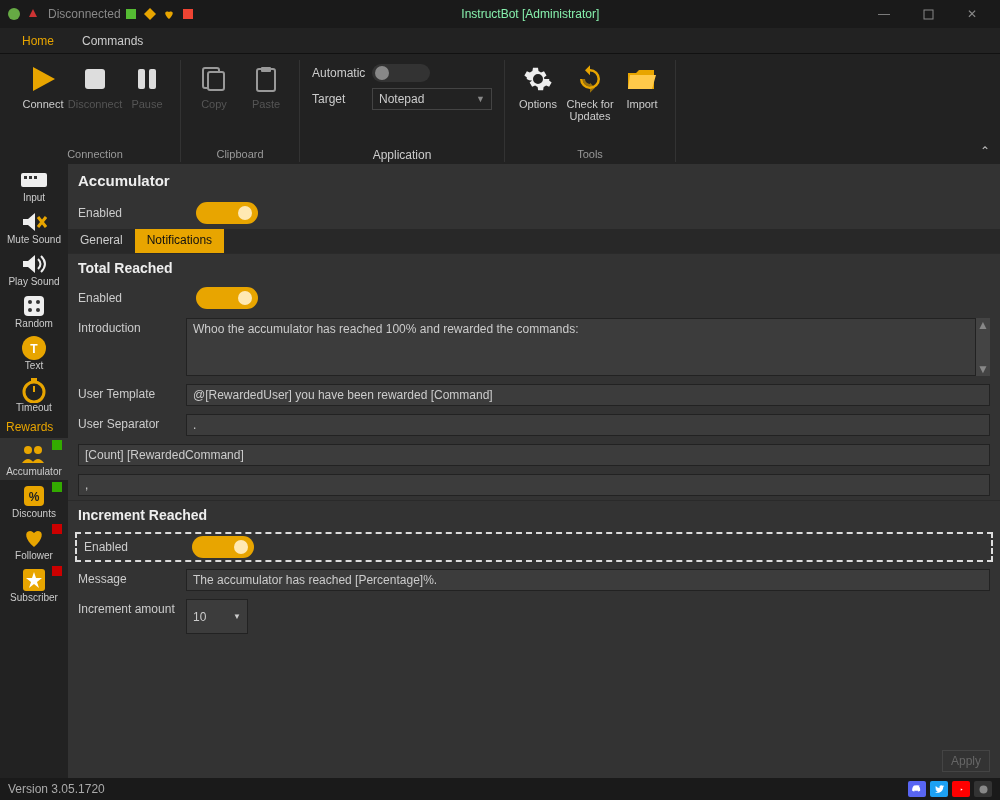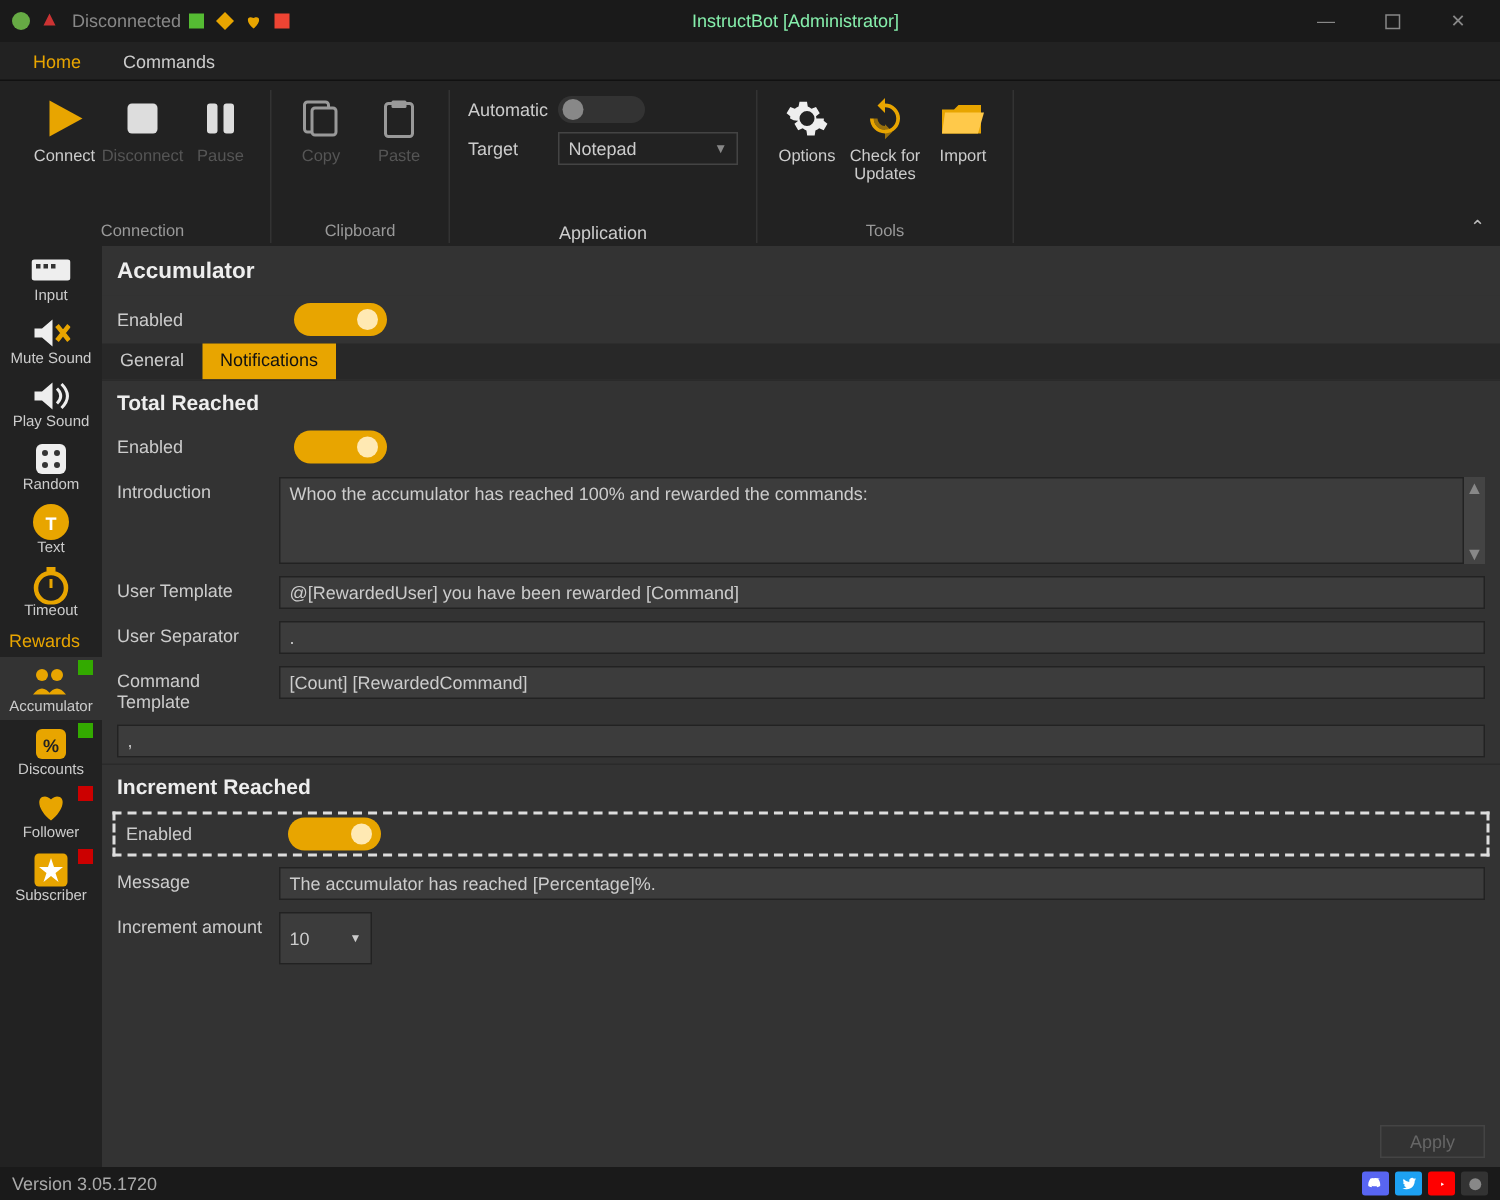--- a/index.html
+++ b/index.html
@@ -50,21 +50,21 @@
 .tab.on{background:#e8a500;color:#111}
 .secthdr{font-weight:bold;color:#eee;padding:6px 10px;font-size:14px;background:#333;border-top:1px solid #2a2a2a}
 .field{display:flex;align-items:flex-start;padding:4px 10px;gap:4px}
 .flbl{width:104px;color:#ccc;font-size:12px;padding-top:3px}
 .finput{flex:1;background:#3c3c3c;border:1px solid#222;color:#ccc;padding:3px 6px;font-size:12px;min-height:20px}
 .ftext{height:58px;resize:none;position:relative}
 .sbar{width:14px;background:#444;display:flex;flex-direction:column;justify-content:space-between;align-items:center;color:#888;font-size:8px}
 .fcombo{width:62px;background:#3c3c3c;border:1px solid #222;color:#ccc;padding:2px 6px;display:flex;align-items:center;justify-content:space-between;height:35px}
 .dashbox{display:flex;align-items:center;padding:5px 10px;gap:10px;outline:2px dashed #ddd;outline-offset:-3px;margin:2px 6px}
 .applybar{position:absolute;bottom:6px;right:10px}
-.applybtn{width:70px;height:22px;border:1px solid #444;background:#333;color:#666;display:flex;align-items:center;justify-content:center}
+.applybtn{width:48px;height:22px;border:1px solid #444;background:#333;color:#666;display:flex;align-items:center;justify-content:center}
 .statusbar{height:22px;background:#1a1a1a;display:flex;align-items:center;padding:0 8px;color:#aaa}
 .statusbar .sicons{margin-left:auto;display:flex;gap:4px}
 .statusbar .sic2{width:18px;height:16px;border-radius:2px;display:flex;align-items:center;justify-content:center;font-size:10px;color:#fff}
 svg{display:block}
 </style>
 </head>
 <body>
 
 <div class="titlebar">
   <span class="ti">
@@ -355,21 +355,20 @@
     </div>
     <div class="field">
       <span class="flbl">User Template</span>
       <div class="finput">@[RewardedUser] you have been rewarded [Command]</div>
     </div>
     <div class="field">
       <span class="flbl">User Separator</span>
       <div class="finput">.</div>
     </div>
     <div class="field">
-      <span class="flbl">Command Template</span>
       <div class="finput">[Count] [RewardedCommand]</div>
     </div>
     <div class="field">
       <div class="finput">,</div>
     </div>
 
     <div class="secthdr">Increment Reached</div>
     <div class="dashbox">
       <span class="clbl" style="width:98px">Enabled</span>
       <div class="bigtog">

